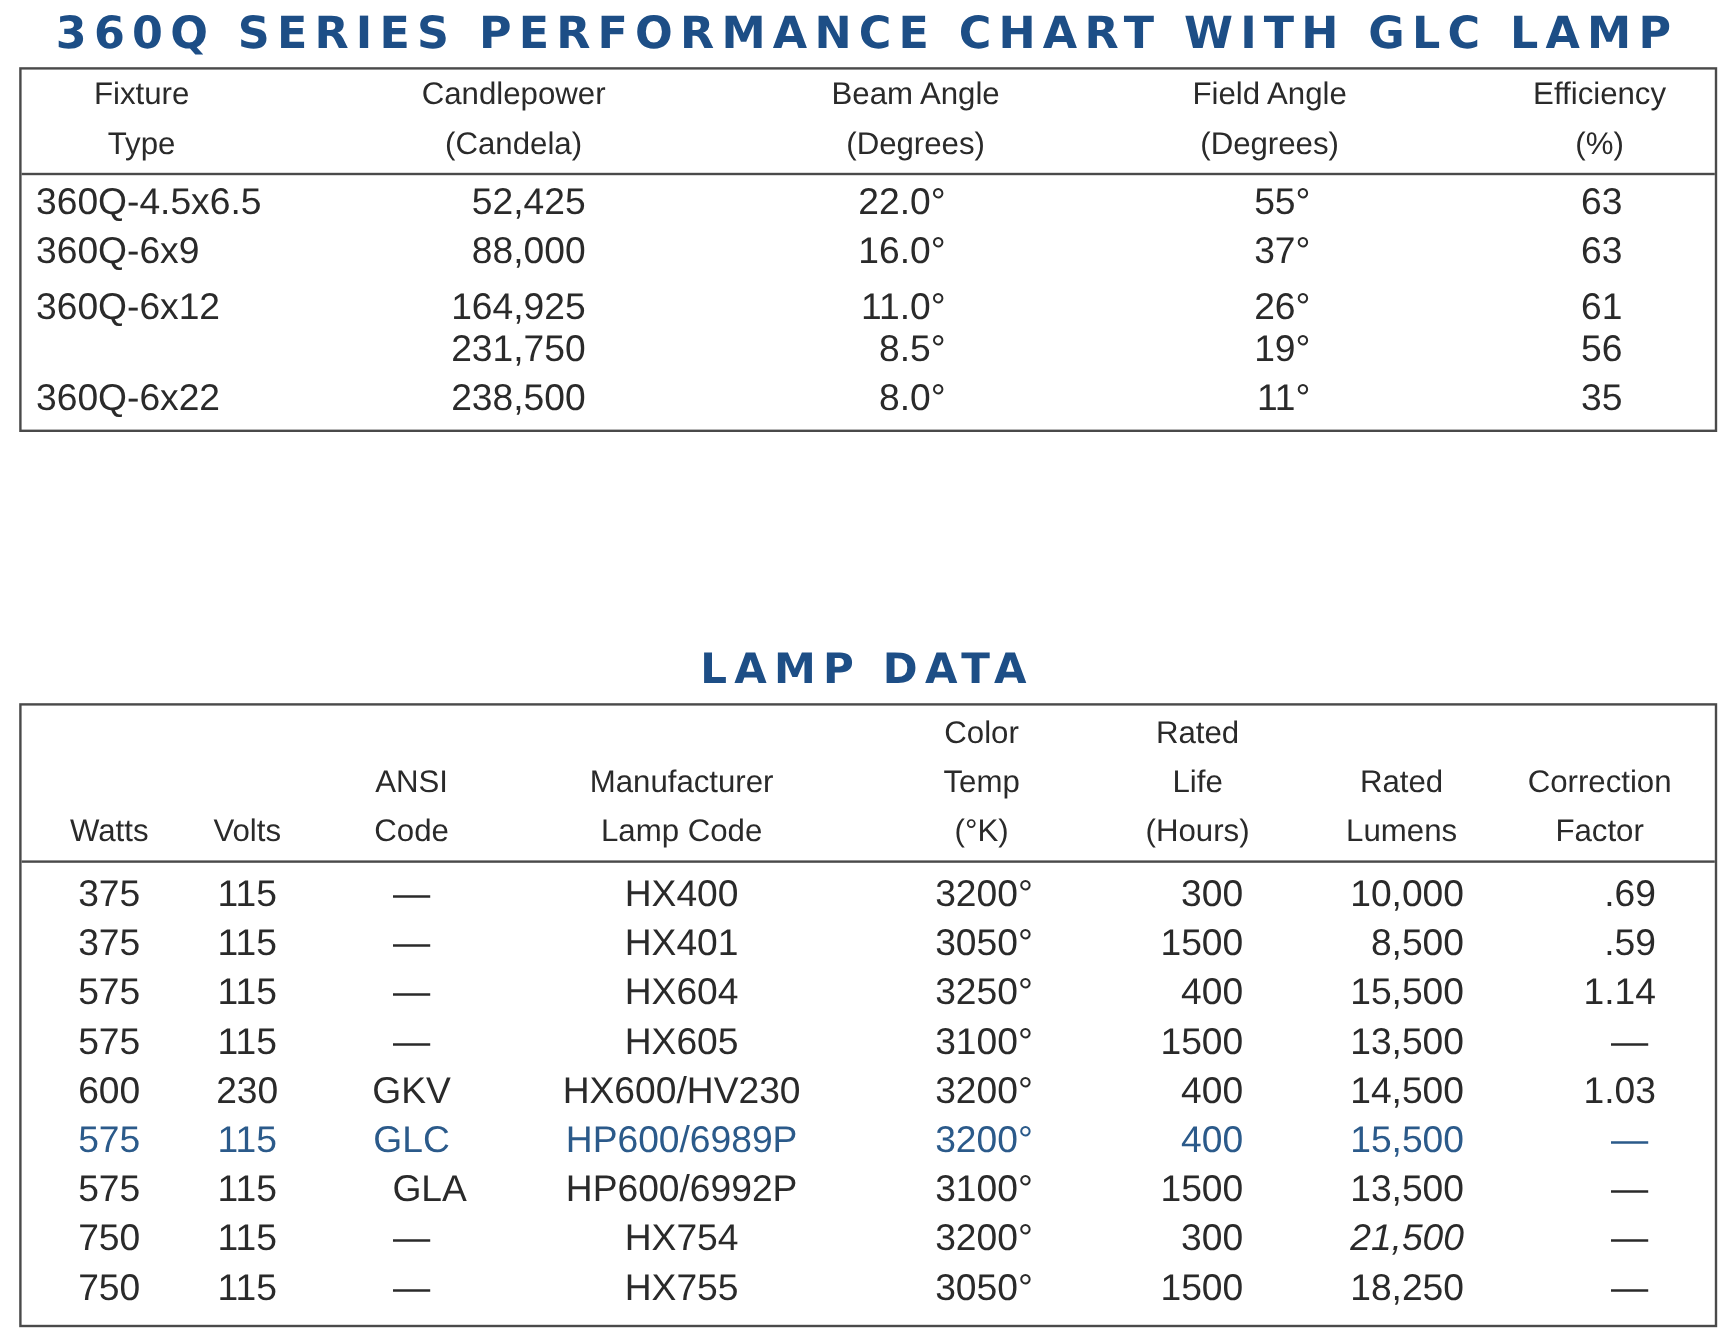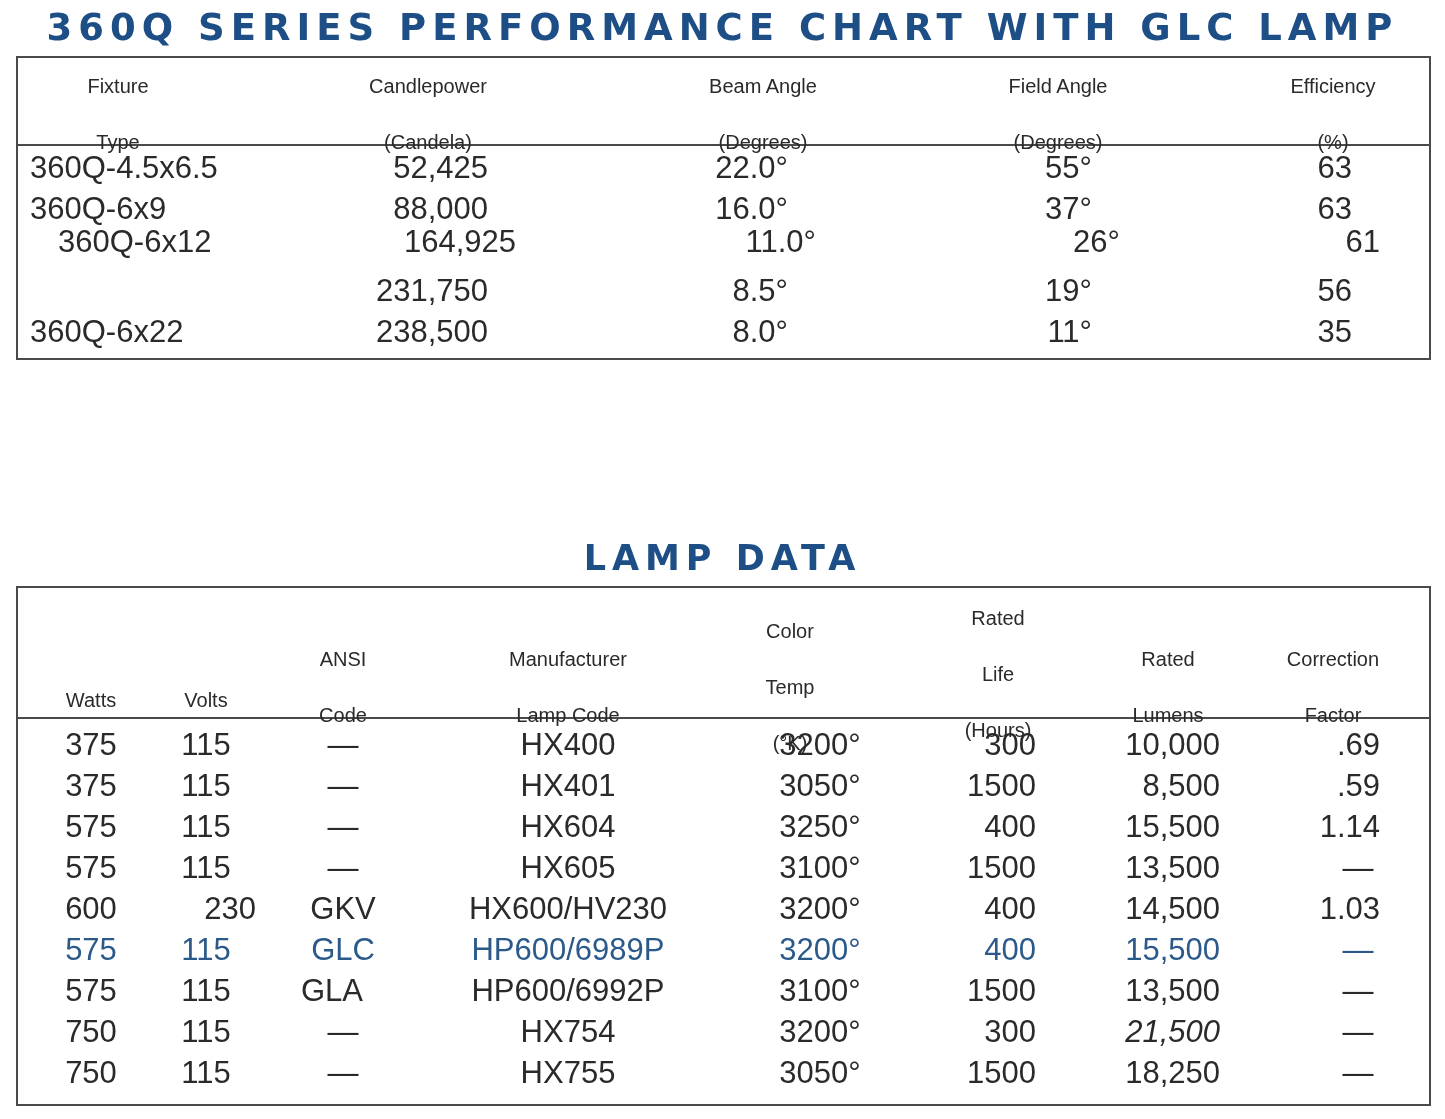--- a/index.html
+++ b/index.html
@@ -10,21 +10,21 @@
              letter-spacing: 6px; }
     #t1 { top: 6px; font-size: 37px; }
     #t2 { top: 538px; font-size: 35px; }
     .box { position: absolute; left: 16px; border: 2px solid #4a4a4a; box-sizing: border-box; background: #fff; }
     #box1 { top: 56px; width: 1415px; height: 304px; }
     #box2 { top: 586px; width: 1415px; height: 520px; }
     .hdr { position: absolute; left: 0; right: 0; top: 0; border-bottom: 2px solid #4a4a4a; }
     #box1 .hdr { height: 86px; }
     #box2 .hdr { height: 129px; }
     .cell { position: absolute; font-size: 31px; line-height: 41px; white-space: nowrap; }
-    .hcell { position: absolute; font-size: 20px; line-height: 56px; text-align: center; white-space: pre-line; }
+    .hcell { position: absolute; font-size: 26px; line-height: 41px; text-align: center; white-space: pre-line; }
     .row { position: absolute; left: 0; right: 0; height: 41px; }
     .hl { color: #2b5a8a; }
     .r { text-align: right; }
     .c { text-align: center; }
     .l { text-align: left; }
   </style>
 </head>
 <body>
 
 <div id="t1" class="title">360Q SERIES PERFORMANCE CHART WITH GLC LAMP</div>
@@ -50,21 +50,21 @@
         <div class="cell r" style="left: 920px; width: 154px;">55°</div>
         <div class="cell r" style="left: 1230px; width: 104px;">63</div>
       </div>
       <div class="row" style="top: 130px;">
         <div class="cell l" style="left: 12px; width: 260px;">360Q-6x9</div>
         <div class="cell r" style="left: 270px; width: 200px;">88,000</div>
         <div class="cell r" style="left: 580px; width: 190px;">16.0°</div>
         <div class="cell r" style="left: 920px; width: 154px;">37°</div>
         <div class="cell r" style="left: 1230px; width: 104px;">63</div>
       </div>
-      <div class="row" style="top: 163px; margin-left: 28px;">
+      <div class="row" style="top: 177px;">
         <div class="cell l" style="left: 12px; width: 260px;">360Q-6x12</div>
         <div class="cell r" style="left: 270px; width: 200px;">164,925</div>
         <div class="cell r" style="left: 580px; width: 190px;">11.0°</div>
         <div class="cell r" style="left: 920px; width: 154px;">26°</div>
         <div class="cell r" style="left: 1230px; width: 104px;">61</div>
       </div>
       <div class="row" style="top: 212px;">
         <div class="cell r" style="left: 270px; width: 200px;">231,750</div>
         <div class="cell r" style="left: 580px; width: 190px;">8.5°</div>
         <div class="cell r" style="left: 920px; width: 154px;">19°</div>
@@ -83,21 +83,21 @@
 <div id="t2" class="title">LAMP DATA</div>
 
 <div id="box2" class="box">
   <div class="hdr">
     <div class="hcell" style="left:18px;width:110px;top:84px;">Watts</div>
     <div class="hcell" style="left:138px;width:100px;top:84px;">Volts</div>
     <div class="hcell" style="left:265px;width:120px;top:43px;">ANSI
 Code</div>
     <div class="hcell" style="left:430px;width:240px;top:43px;">Manufacturer
 Lamp Code</div>
-    <div class="hcell" style="left:712px;width:120px;top:2px;margin-top:13px;">Color
+    <div class="hcell" style="left:740px;width:120px;top:2px;">Color
 Temp
 (°K)</div>
     <div class="hcell" style="left:910px;width:140px;top:2px;">Rated
 Life
 (Hours)</div>
     <div class="hcell" style="left:1080px;width:140px;top:43px;">Rated
 Lumens</div>
     <div class="hcell" style="left:1225px;width:180px;top:43px;">Correction
 Factor</div>
   </div>
@@ -137,42 +137,42 @@
         <div class="cell c" style="left: 138px; width: 100px;">115</div>
         <div class="cell c" style="left: 265px; width: 120px;">—</div>
         <div class="cell c" style="left: 420px; width: 260px;">HX605</div>
         <div class="cell c" style="left: 740px; width: 124px;">3100°</div>
         <div class="cell r" style="left: 900px; width: 118px;">1500</div>
         <div class="cell r" style="left: 1060px; width: 142px;">13,500</div>
         <div class="cell r" style="left: 1290px; width: 100px; text-align: center;">—</div>
       </div>
       <div class="row" style="top: 300px; padding-left: 12px;">
         <div class="cell c" style="left: 18px; width: 110px;">600</div>
-        <div class="cell c" style="left: 138px; width: 100px; text-align: right;">230</div>
+        <div class="cell c" style="left: 138px; width: 100px;">230</div>
         <div class="cell c" style="left: 265px; width: 120px;">GKV</div>
         <div class="cell c" style="left: 420px; width: 260px;">HX600/HV230</div>
         <div class="cell c" style="left: 740px; width: 124px;">3200°</div>
         <div class="cell r" style="left: 900px; width: 118px;">400</div>
         <div class="cell r" style="left: 1060px; width: 142px;">14,500</div>
         <div class="cell r" style="left: 1230px; width: 132px;">1.03</div>
       </div>
       <div class="row hl" style="color: rgb(43, 90, 138); top: 341px;">
         <div class="cell c" style="left: 18px; width: 110px;">575</div>
         <div class="cell c" style="left: 138px; width: 100px;">115</div>
         <div class="cell c" style="left: 265px; width: 120px;">GLC</div>
         <div class="cell c" style="left: 420px; width: 260px;">HP600/6989P</div>
         <div class="cell c" style="left: 740px; width: 124px;">3200°</div>
         <div class="cell r" style="left: 900px; width: 118px;">400</div>
         <div class="cell r" style="left: 1060px; width: 142px;">15,500</div>
         <div class="cell r" style="left: 1290px; width: 100px; text-align: center;">—</div>
       </div>
       <div class="row" style="top: 382px;">
         <div class="cell c" style="left: 18px; width: 110px;">575</div>
         <div class="cell c" style="left: 138px; width: 100px;">115</div>
-        <div class="cell c" style="left: 254px; width: 120px;">GLA</div>
+        <div class="cell c" style="left: 280px; width: 120px;">GLA</div>
         <div class="cell c" style="left: 420px; width: 260px;">HP600/6992P</div>
         <div class="cell c" style="left: 740px; width: 124px;">3100°</div>
         <div class="cell r" style="left: 900px; width: 118px;">1500</div>
         <div class="cell r" style="left: 1060px; width: 142px;">13,500</div>
         <div class="cell r" style="left: 1290px; width: 100px; text-align: center;">—</div>
       </div>
       <div class="row" style="top: 423px;">
         <div class="cell c" style="left: 18px; width: 110px;">750</div>
         <div class="cell c" style="left: 138px; width: 100px;">115</div>
         <div class="cell c" style="left: 265px; width: 120px;">—</div>

